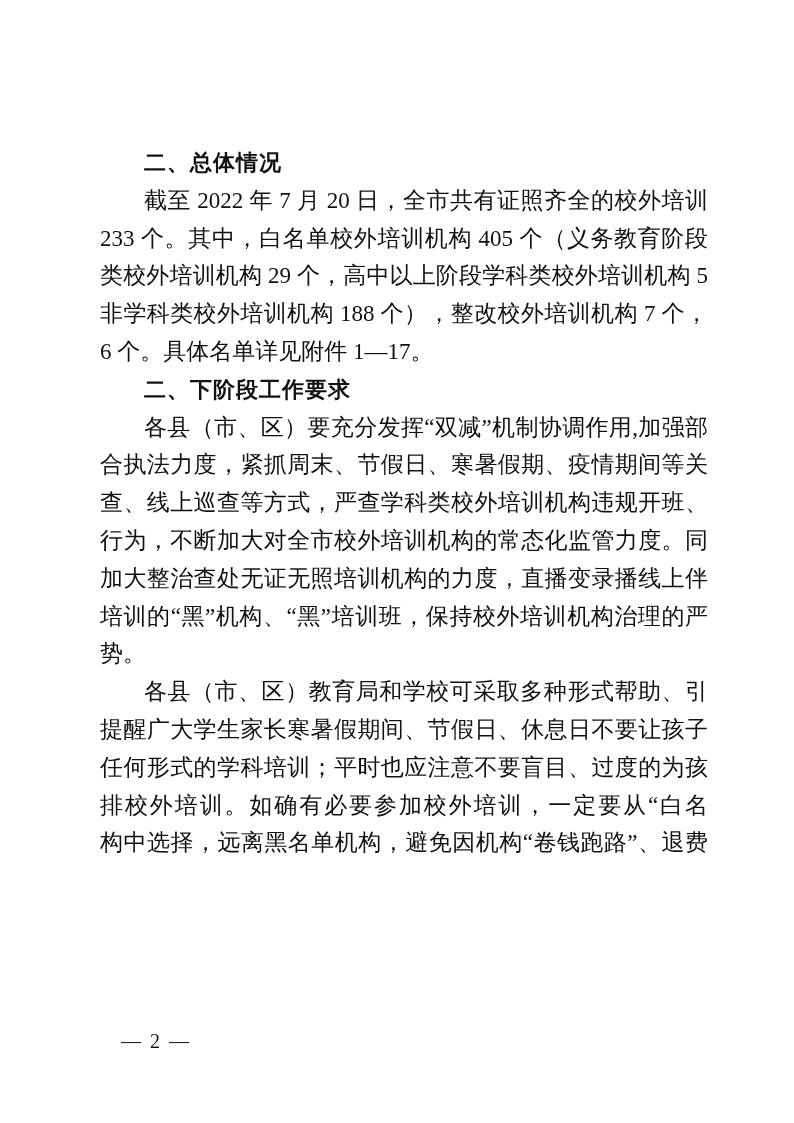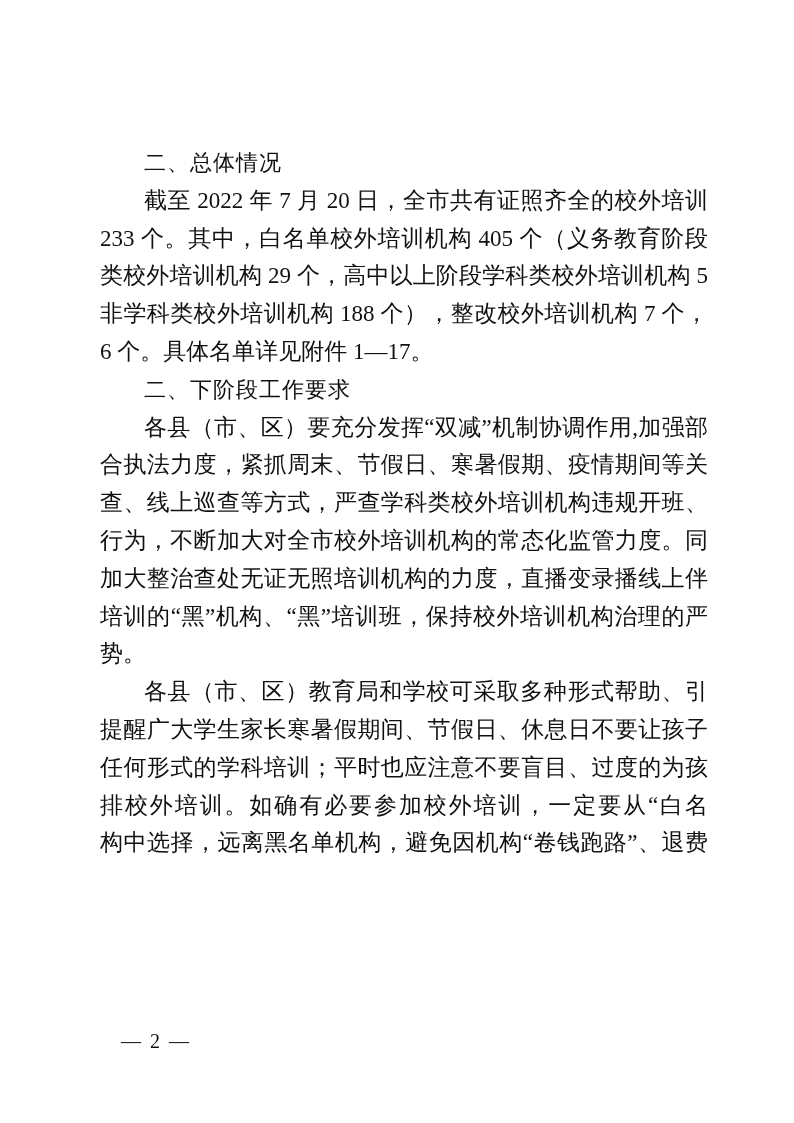--- a/index.html
+++ b/index.html
@@ -32,21 +32,21 @@
   }
   .row.indent {
     text-indent: 44px;
   }
   .row.justify {
     text-align: justify;
     text-align-last: justify;
   }
   .row.heading {
     font-family: "Liberation Sans", sans-serif;
-    font-weight: 400;
+    font-weight: 700;
     font-size: 22px;
     letter-spacing: 1px;
   }
   .footer {
     position: absolute;
     left: 121px;
     top: 1029px;
     font-size: 20px;
     line-height: 24px;
     letter-spacing: 2px;

